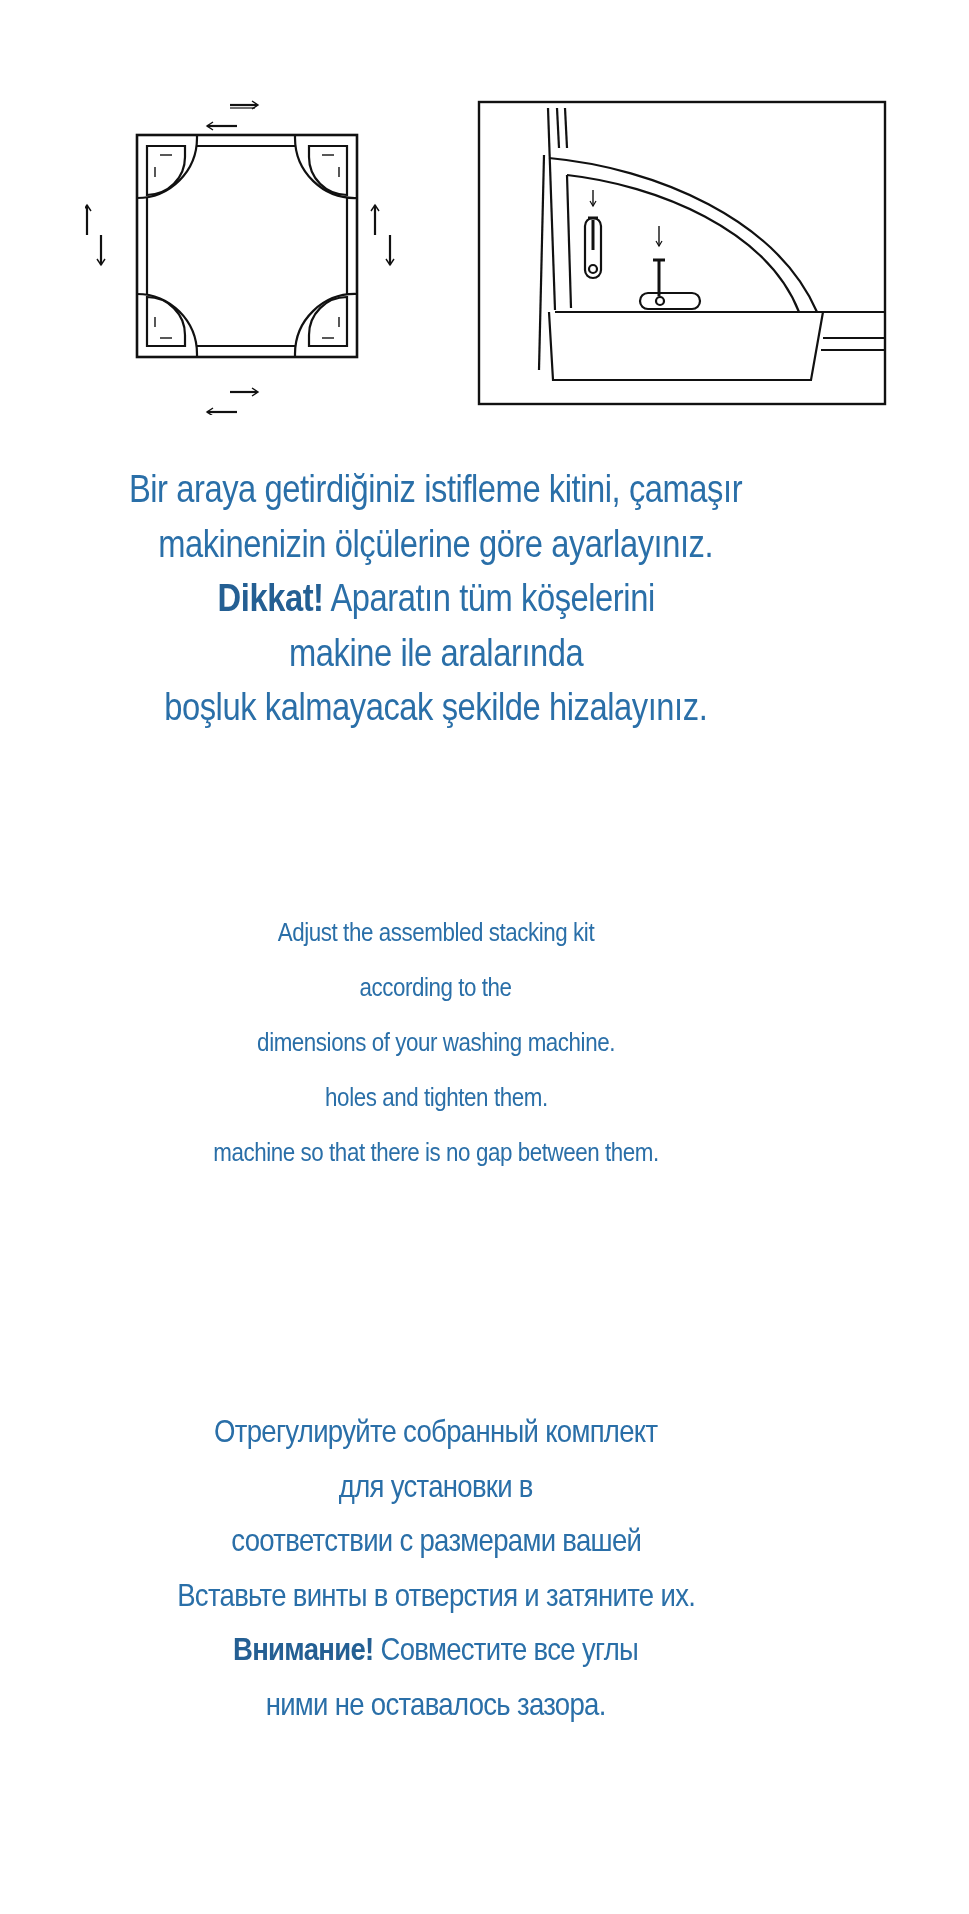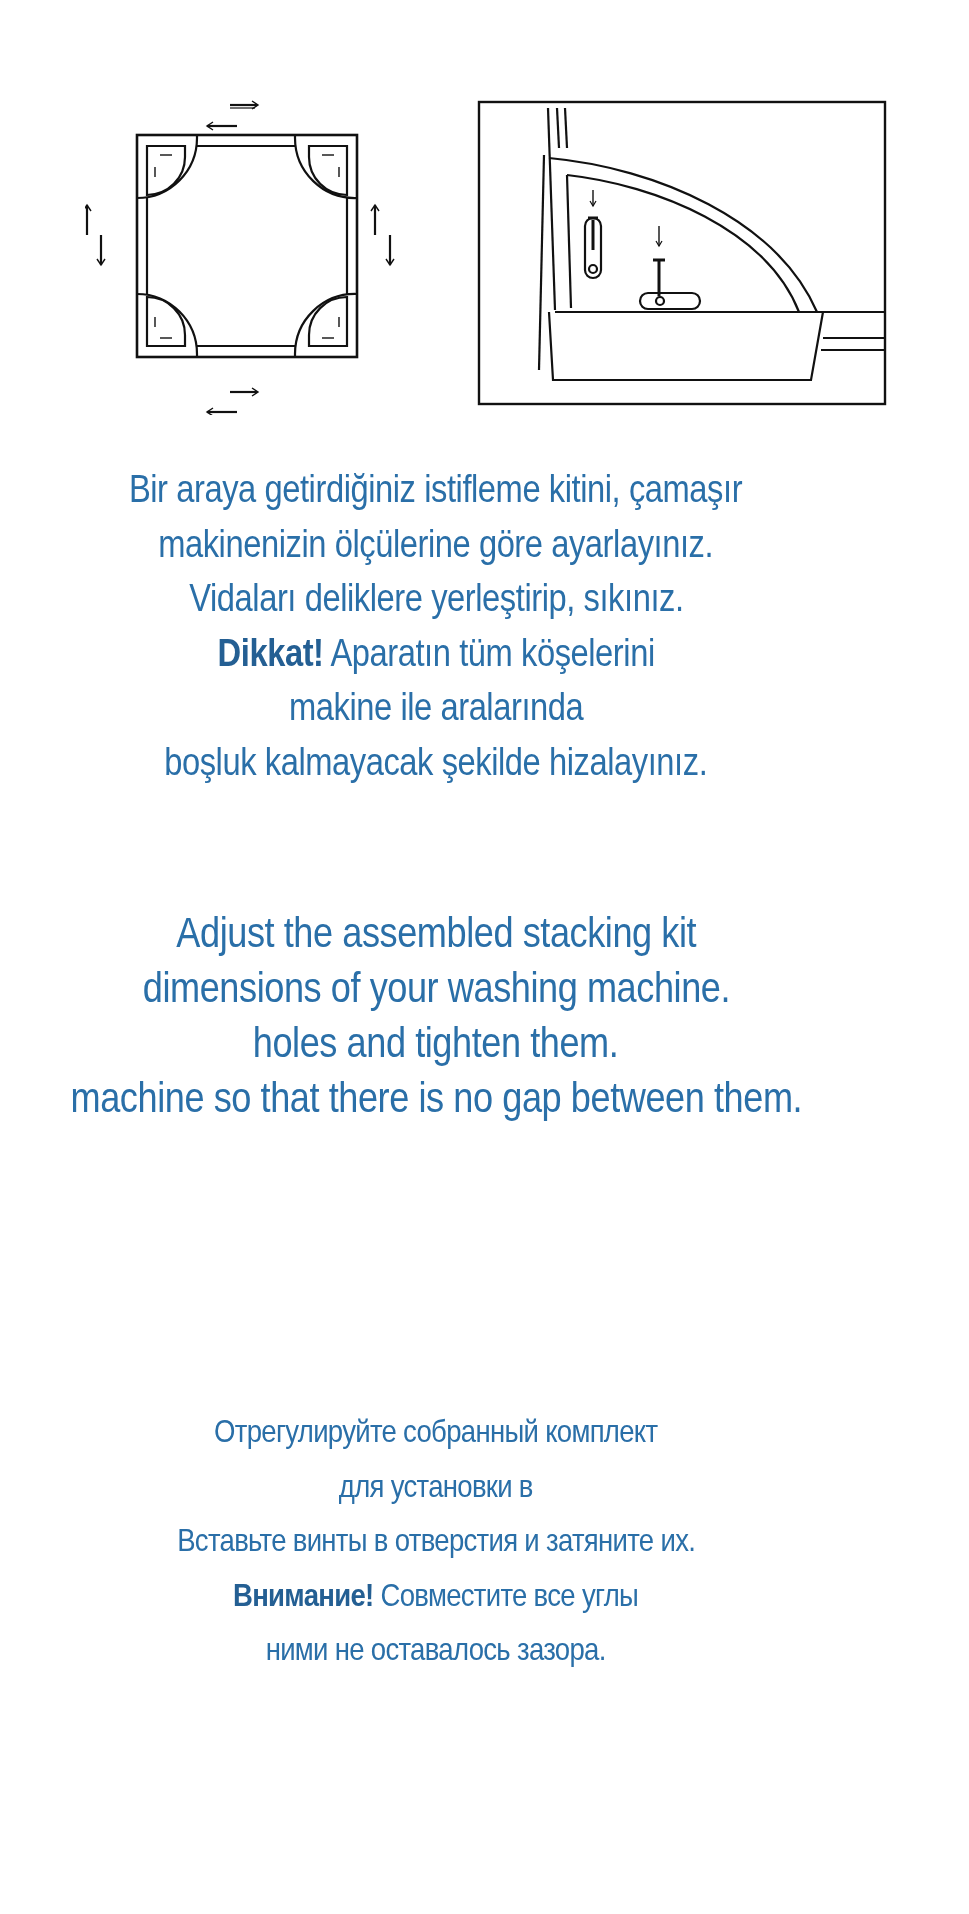--- a/index.html
+++ b/index.html
@@ -7,21 +7,21 @@
          font-family: "Liberation Sans", sans-serif; }
   .figure { position: absolute; }
   #fig-left { left: 85px; top: 95px; width: 360px; height: 320px; }
   #fig-right { left: 477px; top: 100px; width: 410px; height: 306px; }
   .text-block { position: absolute; left: 0; width: 872px; text-align: center;
                 color: #2a6fa8; font-family: "Liberation Sans", sans-serif;
                 font-stretch: condensed; }
   .text-block .line { display: block; white-space: nowrap; }
   .text-block b { color: #245f93; font-weight: bold; }
   #tr-block { top: 462px; font-size: 38px; line-height: 54.5px; letter-spacing: -0.5px; }
-  #en-block { top: 905px; font-size: 42px; line-height: 55px; letter-spacing: -0.5px; }
+  #en-block { top: 905px; font-size: 26px; line-height: 55px; letter-spacing: -0.5px; }
   #ru-block { top: 1404px; font-size: 32px; line-height: 54.5px; letter-spacing: -0.8px; }
   .cond { display: inline-block; transform: scaleX(0.86); transform-origin: center; }
 </style>
 </head>
 <body>
 
 <div class="figure" id="fig-left">
   <svg width="360" height="320" viewBox="0 0 360 320" fill="none" stroke="#111" stroke-width="2.2">
 
     <g>
@@ -122,32 +122,33 @@
       <line x1="182" y1="160" x2="182" y2="196" stroke-width="3"></line>
       <rect x="163" y="193" width="60" height="16" rx="8"></rect>
       <circle cx="183" cy="201" r="4"></circle>
     </g>
   </svg>
 </div>
 
 <div class="text-block" id="tr-block">
   <span class="line"><span class="cond">Bir araya getirdiğiniz istifleme kitini, çamaşır</span></span>
   <span class="line"><span class="cond">makinenizin ölçülerine göre ayarlayınız.</span></span>
-  <span class="line"><span class="cond">Vidaları deliklere yerleştirip, sıkınız.</span></span>
   <span class="line"><span class="cond"><b>Dikkat!</b><span> Aparatın tüm köşelerini</span></span></span>
   <span class="line"><span class="cond">makine ile aralarında</span></span>
   <span class="line"><span class="cond">boşluk kalmayacak şekilde hizalayınız.</span></span>
 </div>
 
 <div class="text-block" id="en-block">
   <span class="line"><span class="cond">Adjust the assembled stacking kit</span></span>
+  <span class="line"><span class="cond">according to the</span></span>
   <span class="line"><span class="cond">dimensions of your washing machine.</span></span>
   <span class="line"><span class="cond">holes and tighten them.</span></span>
   <span class="line"><span class="cond">machine so that there is no gap between them.</span></span>
 </div>
 
 <div class="text-block" id="ru-block">
   <span class="line"><span class="cond">Отрегулируйте собранный комплект</span></span>
   <span class="line"><span class="cond">для установки в</span></span>
+  <span class="line"><span class="cond">соответствии с размерами вашей</span></span>
   <span class="line"><span class="cond">Вставьте винты в отверстия и затяните их.</span></span>
   <span class="line"><span class="cond"><b>Внимание!</b><span> Совместите все углы</span></span></span>
   <span class="line"><span class="cond">ними не оставалось зазора.</span></span>
 </div>
 
 </body></html>

